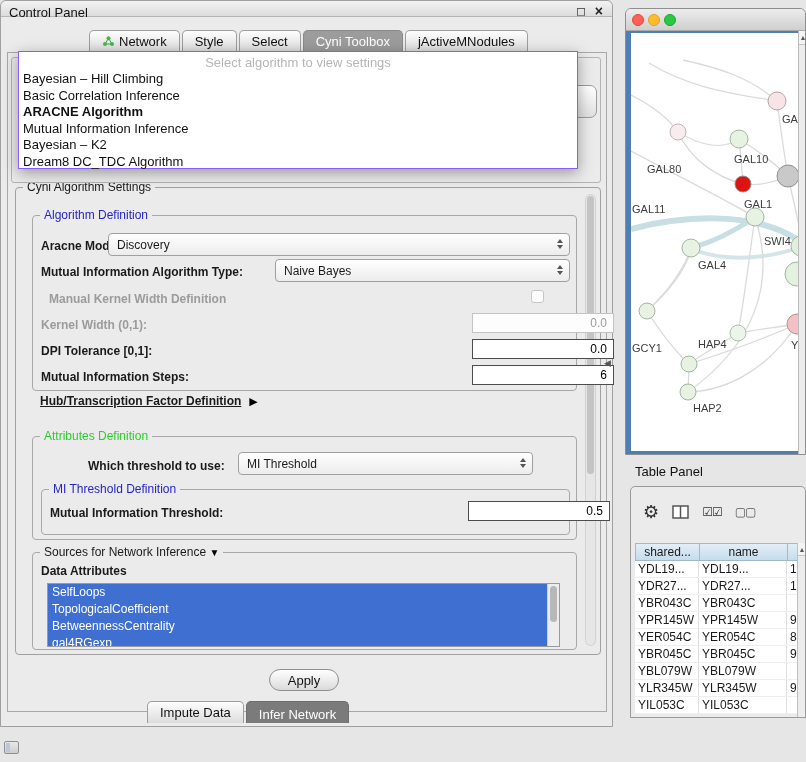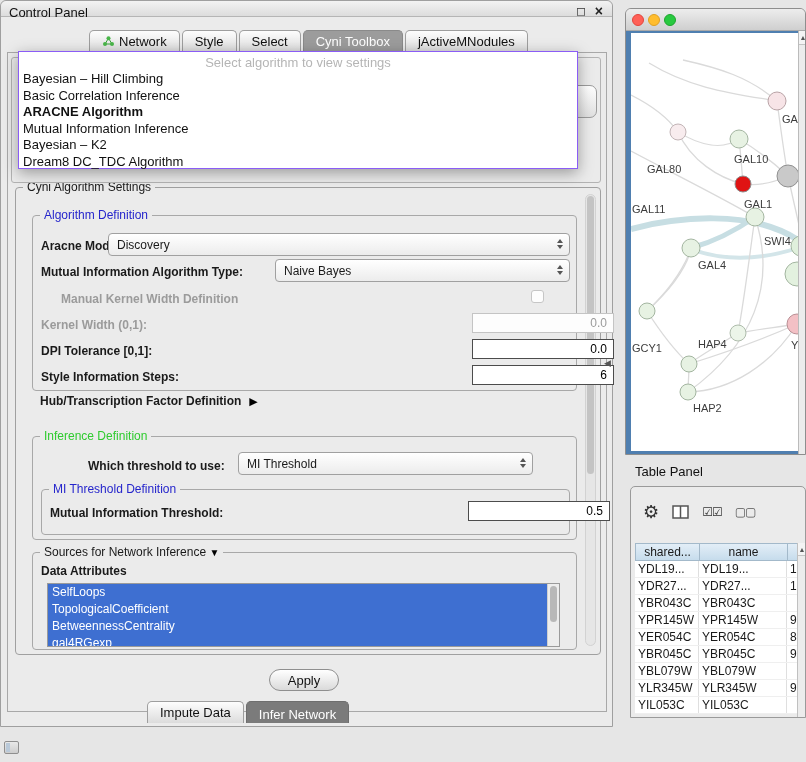--- a/index.html
+++ b/index.html
@@ -64,21 +64,21 @@
   .ms-arrows i { display:block; width:0; height:0; border-left:3.5px solid transparent; border-right:3.5px solid transparent; }
   .ms-arrows i.up { border-bottom:4.5px solid #555; }
   .ms-arrows i.dn { border-top:4.5px solid #555; }
 
   .num-input { position:absolute; height:20px; background:#fff; border:1px solid #4c4c4c;
                font-family:"Liberation Sans",sans-serif; font-size:12px; text-align:right; padding:0 6px;margin-left:44px; }
   .num-input.dis { border-color:#c4c4c4; color:#9b9b9b; background:#fdfdfd; }
   .mac-checkbox { position:absolute; width:13px; height:13px; border:1px solid #c6c6c6; border-radius:3px; background:#fdfdfd; }
 
   .hub-row { position:absolute; left:24px; top:206px; display:flex; align-items:center; gap:8px; cursor:default; }
-  .hub-row .lbl-inline { font-weight:bold; font-size:12px; }
+  .hub-row .lbl-inline { font-weight:bold; font-size:12px;text-decoration:underline; }
   .hub-arrow { font-size:11px; color:#000; }
   .src-arrow { font-size:10px; color:#000; }
 
   .attr-list { position:absolute; left:14px; top:30px; width:513px; height:64px; background:#fff;
                border:1px solid #9a9a9a; overflow:hidden; }
   .attr-item { height:17px; line-height:17px; width:calc(100% - 12px); background:#3e6fd1; color:#fff;
                font-size:12px; padding-left:4px; white-space:nowrap; }
   .list-scroll { position:absolute; right:0; top:0; width:12px; height:100%; background:#ededed; border-left:1px solid #cfcfcf; }
   .list-scroll .thumb { position:absolute; left:2px; top:2px; width:7px; height:36px; background:#b8b8b8; border-radius:4px; }
 
@@ -199,40 +199,40 @@
 
         <span class="lbl" style="left:8px;top:49px;">Mutual Information Algorithm Type:</span>
         <div class="mac-select" style="left:242px;top:43px;width:295px;">
           <span>Naive Bayes</span>
           <span class="ms-arrows">
               <i class="up"></i>
               <i class="dn"></i>
             </span>
         </div>
 
-        <span class="lbl dis" style="left:12px;top:76px;padding-left:16px;">Manual Kernel Width Definition</span>
+        <span class="lbl dis" style="left:0;top:76px;padding-left:16px;">Manual Kernel Width Definition</span>
         <span class="mac-checkbox" style="left:498px;top:74px;"></span>
 
         <span class="lbl dis" style="left:8px;top:102px;">Kernel Width (0,1):</span>
         <input class="num-input dis" style="left: 395px; top: 97px; width: 142px;" readonly="" value="0.0">
 
         <span class="lbl" style="left:8px;top:128px;">DPI Tolerance [0,1]:</span>
         <input class="num-input" style="left: 395px; top: 123px; width: 142px;" value="0.0">
 
-        <span class="lbl" style="left:8px;top:154px;">Style Information Steps:</span>
+        <span class="lbl" style="left:8px;top:154px;">Mutual Information Steps:</span>
         <input class="num-input" style="left: 395px; top: 149px; width: 142px;" value="6">
       </div>
 
       <div class="hub-row">
         <span class="lbl-inline">Hub/Transcription Factor Definition</span>
         <span class="hub-arrow">▶</span>
       </div>
 
       <div class="groupbox" style="left:16px;top:248px;width:545px;height:104px;">
-        <span class="grp-title t-green">Inference Definition</span>
+        <span class="grp-title t-green">Attributes Definition</span>
 
         <span class="lbl" style="left:55px;top:22px;">Which threshold to use:</span>
         <div class="mac-select" style="left:205px;top:15px;width:295px;">
           <span>MI Threshold</span>
           <span class="ms-arrows">
               <i class="up"></i>
               <i class="dn"></i>
             </span>
         </div>
 

